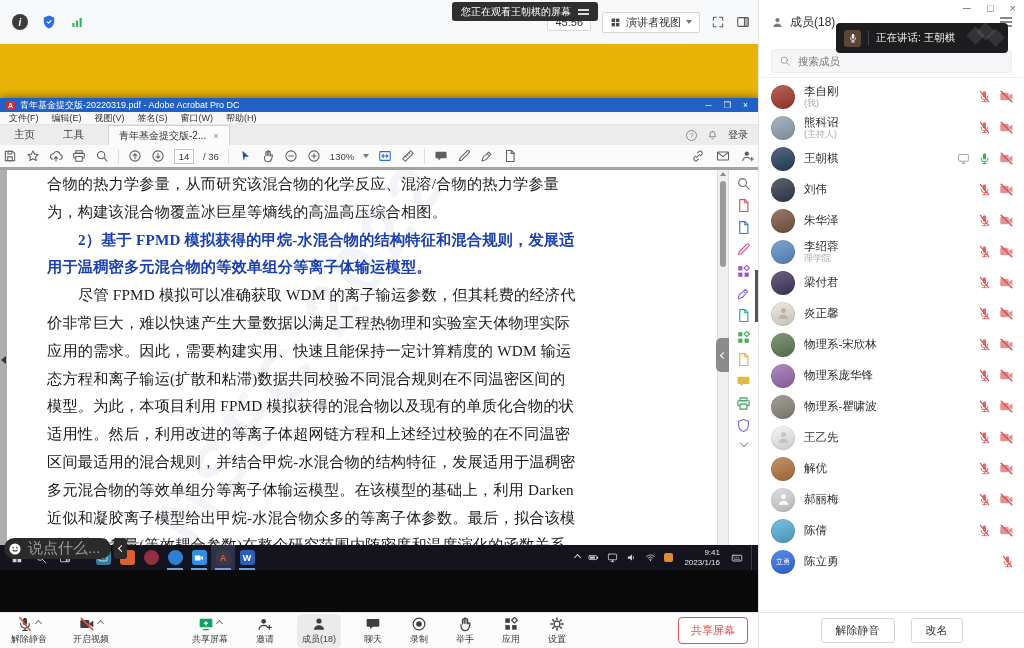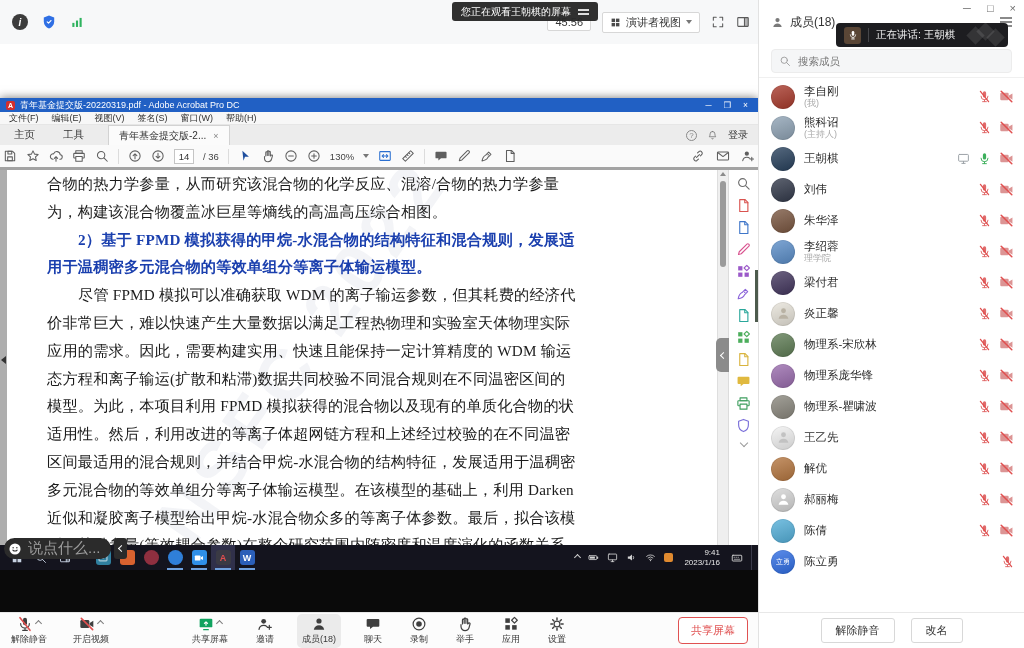--- a/index.html
+++ b/index.html
@@ -17,29 +17,29 @@
 .viewbtn{display:flex;align-items:center;gap:5px;border:1px solid #d7d7d7;background:#fff;border-radius:2px;font-size:11px;color:#333;padding:2px 7px;cursor:default;}
 .tri-down{width:0;height:0;border-left:3.5px solid transparent;border-right:3.5px solid transparent;border-top:4px solid #777;}
 
 
 .banner{position:absolute;left:452px;top:2px;height:19px;background:rgba(40,40,40,.96);border-radius:3px;color:#fff;font-size:10px;display:flex;align-items:center;gap:7px;padding:0 9px;z-index:40;}
 .hamb{position:relative;width:11px;height:2px;background:#ddd;box-shadow:0 4px 0 #ddd;margin-top:-4px;}
 .winctl{position:absolute;right:8px;top:2px;display:flex;gap:16px;color:#6d6d6d;font-size:11px;z-index:45;}
 .winctl span{cursor:default;}
 
 
-.speak{position:absolute;left:836px;top:23px;width:172px;height:24px;background:#1d1d20;border-radius:4px;display:flex;align-items:center;gap:7px;padding:0 8px;z-index:40;overflow:hidden;}
+.speak{position:absolute;left:836px;top:23px;width:172px;height:30px;background:#1d1d20;border-radius:4px;display:flex;align-items:center;gap:7px;padding:0 8px;z-index:40;overflow:hidden;}
 .speak .sav{width:17px;height:17px;border-radius:3px;background:#5a4636;display:flex;align-items:center;justify-content:center;}
 .speak .sdiv{width:1px;height:14px;background:#46464a;}
 .speak .stx{font-size:10.5px;color:#f0f0f0;white-space:nowrap;}
 .gd{position:absolute;width:13px;height:13px;background:rgba(255,255,255,.10);transform:rotate(45deg);}
 
 
 .stage{position:absolute;left:0;top:44px;width:758px;height:568px;background:#0a0a0a;}
-.shared{position:absolute;left:0;top:0;width:758px;height:526px;background:#ffffff;}
+.shared{position:absolute;left:0;top:0;width:758px;height:526px;background:#eab308;}
 
 
 .acw{position:absolute;left:0;top:54px;width:758px;height:447px;background:#fff;box-shadow:0 0 9px rgba(0,0,0,.55);}
 .ac-title{height:14px;background:#2160c4;display:flex;align-items:center;padding:0 6px;gap:5px;}
 .ac-logo{width:9px;height:9px;border-radius:2px;background:#d02e2e;color:#fff;font-size:7px;line-height:9px;text-align:center;font-weight:bold;}
 .ac-ttx{font-size:9px;color:#fff;white-space:nowrap;overflow:hidden;flex:1;}
 .ac-tctl{display:flex;gap:12px;color:#fff;font-size:8.5px;padding-right:4px;}
 .ac-menu{height:13px;background:#f7f7f7;border-bottom:1px solid #e6e6e6;display:flex;align-items:center;gap:13px;padding:0 9px;font-size:9px;color:#333;}
 .ac-tabs{height:20px;background:#ececec;display:flex;align-items:stretch;font-size:10.5px;color:#333;}
 .ac-tab{display:flex;align-items:center;padding:0 14px;cursor:default;}

